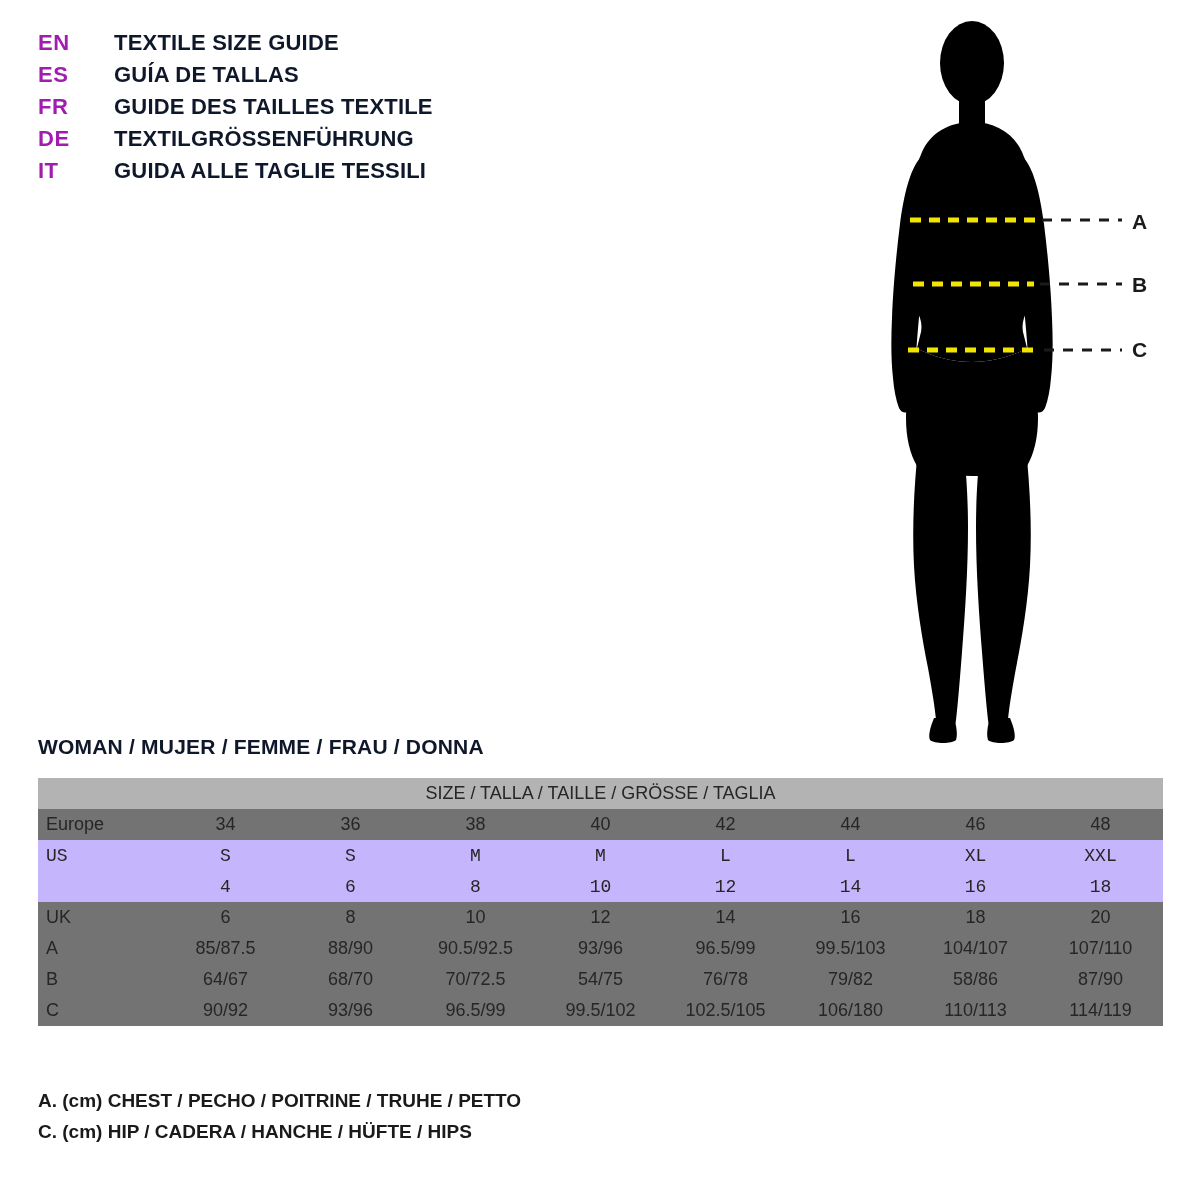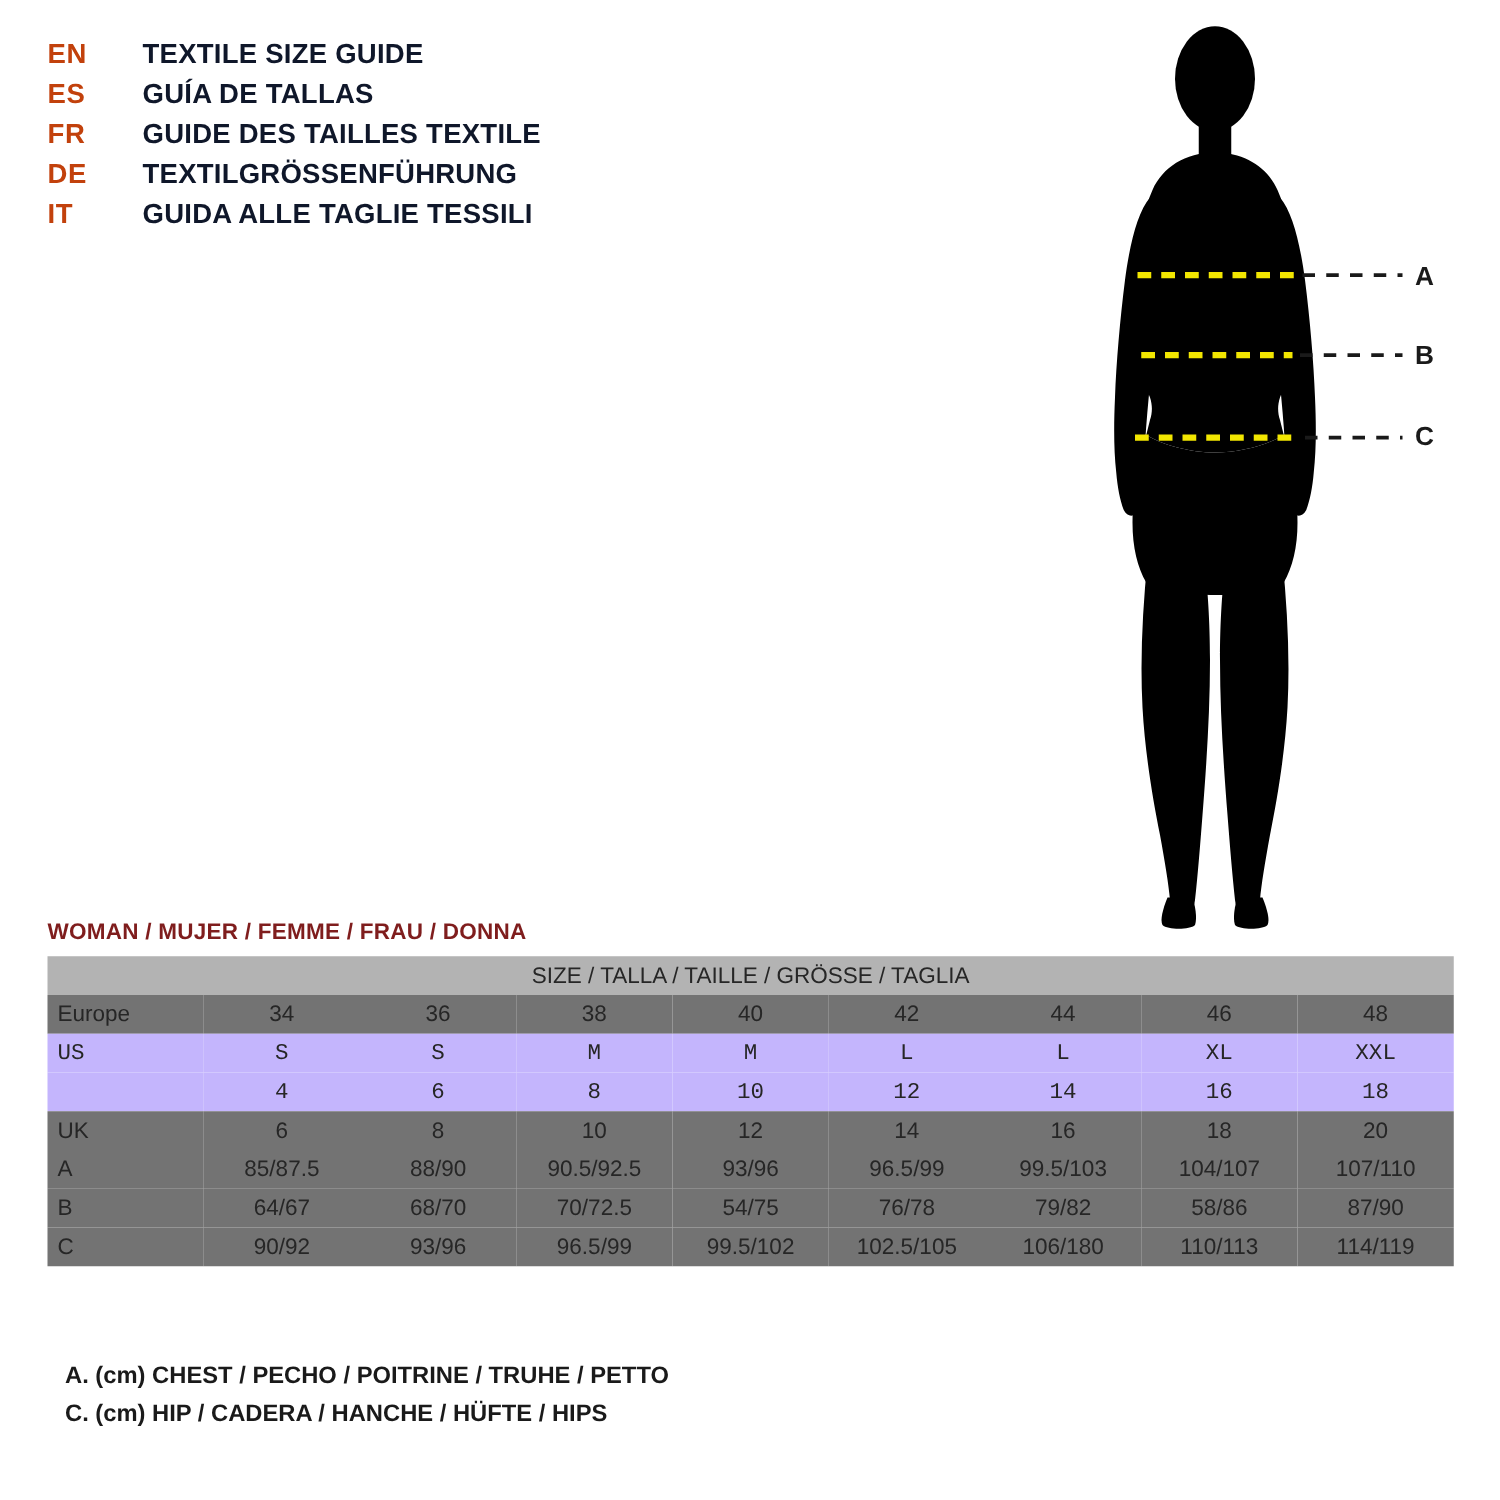--- a/index.html
+++ b/index.html
@@ -26,21 +26,21 @@
   .lang-row {
     display: flex;
     align-items: baseline;
     height: 32px;
   }
   .lang-code {
     width: 76px;
     font-size: 22px;
     font-weight: 700;
     letter-spacing: 0.5px;
-    color: #c2410c;
+    color: #a21caf;
   }
   .lang-text {
     font-size: 22px;
     font-weight: 700;
     letter-spacing: 0.2px;
     color: #0f172a;
     white-space: nowrap;
   }
 
   
@@ -66,25 +66,25 @@
   .measure-label.c { left: 272px; top: 320px; }
 
   
   .table-section {
     position: absolute;
     left: 38px;
     top: 735px;
     width: 1125px;
   }
   .woman-title {
-    font-size: 18px;
+    font-size: 21px;
     font-weight: 700;
     letter-spacing: 0.2px;
-    color: #7f1d1d;
-    margin-bottom: 9px;
+    color: #0f172a;
+    margin-bottom: 19px;
   }
   table.size-table {
     border-collapse: collapse;
     width: 1125px;
     table-layout: fixed;
   }
   table.size-table td {
     font-size: 18px;
     color: #262626;
     height: 31px;
@@ -103,21 +103,21 @@
     font-weight: 400;
     text-align: center;
     font-size: 18px;
   }
   tr.shade td { background: #737373; }
   tr.plain td { background: #c4b5fd; font-family: Liberation Mono, monospace; }
 
   
   .footnotes {
     position: absolute;
-    left: 52px;
+    left: 38px;
     top: 1085px;
     width: 800px;
   }
   .footnote {
     font-size: 19px;
     font-weight: 700;
     color: #1a1a1a;
     line-height: 31px;
     white-space: nowrap;
   }

